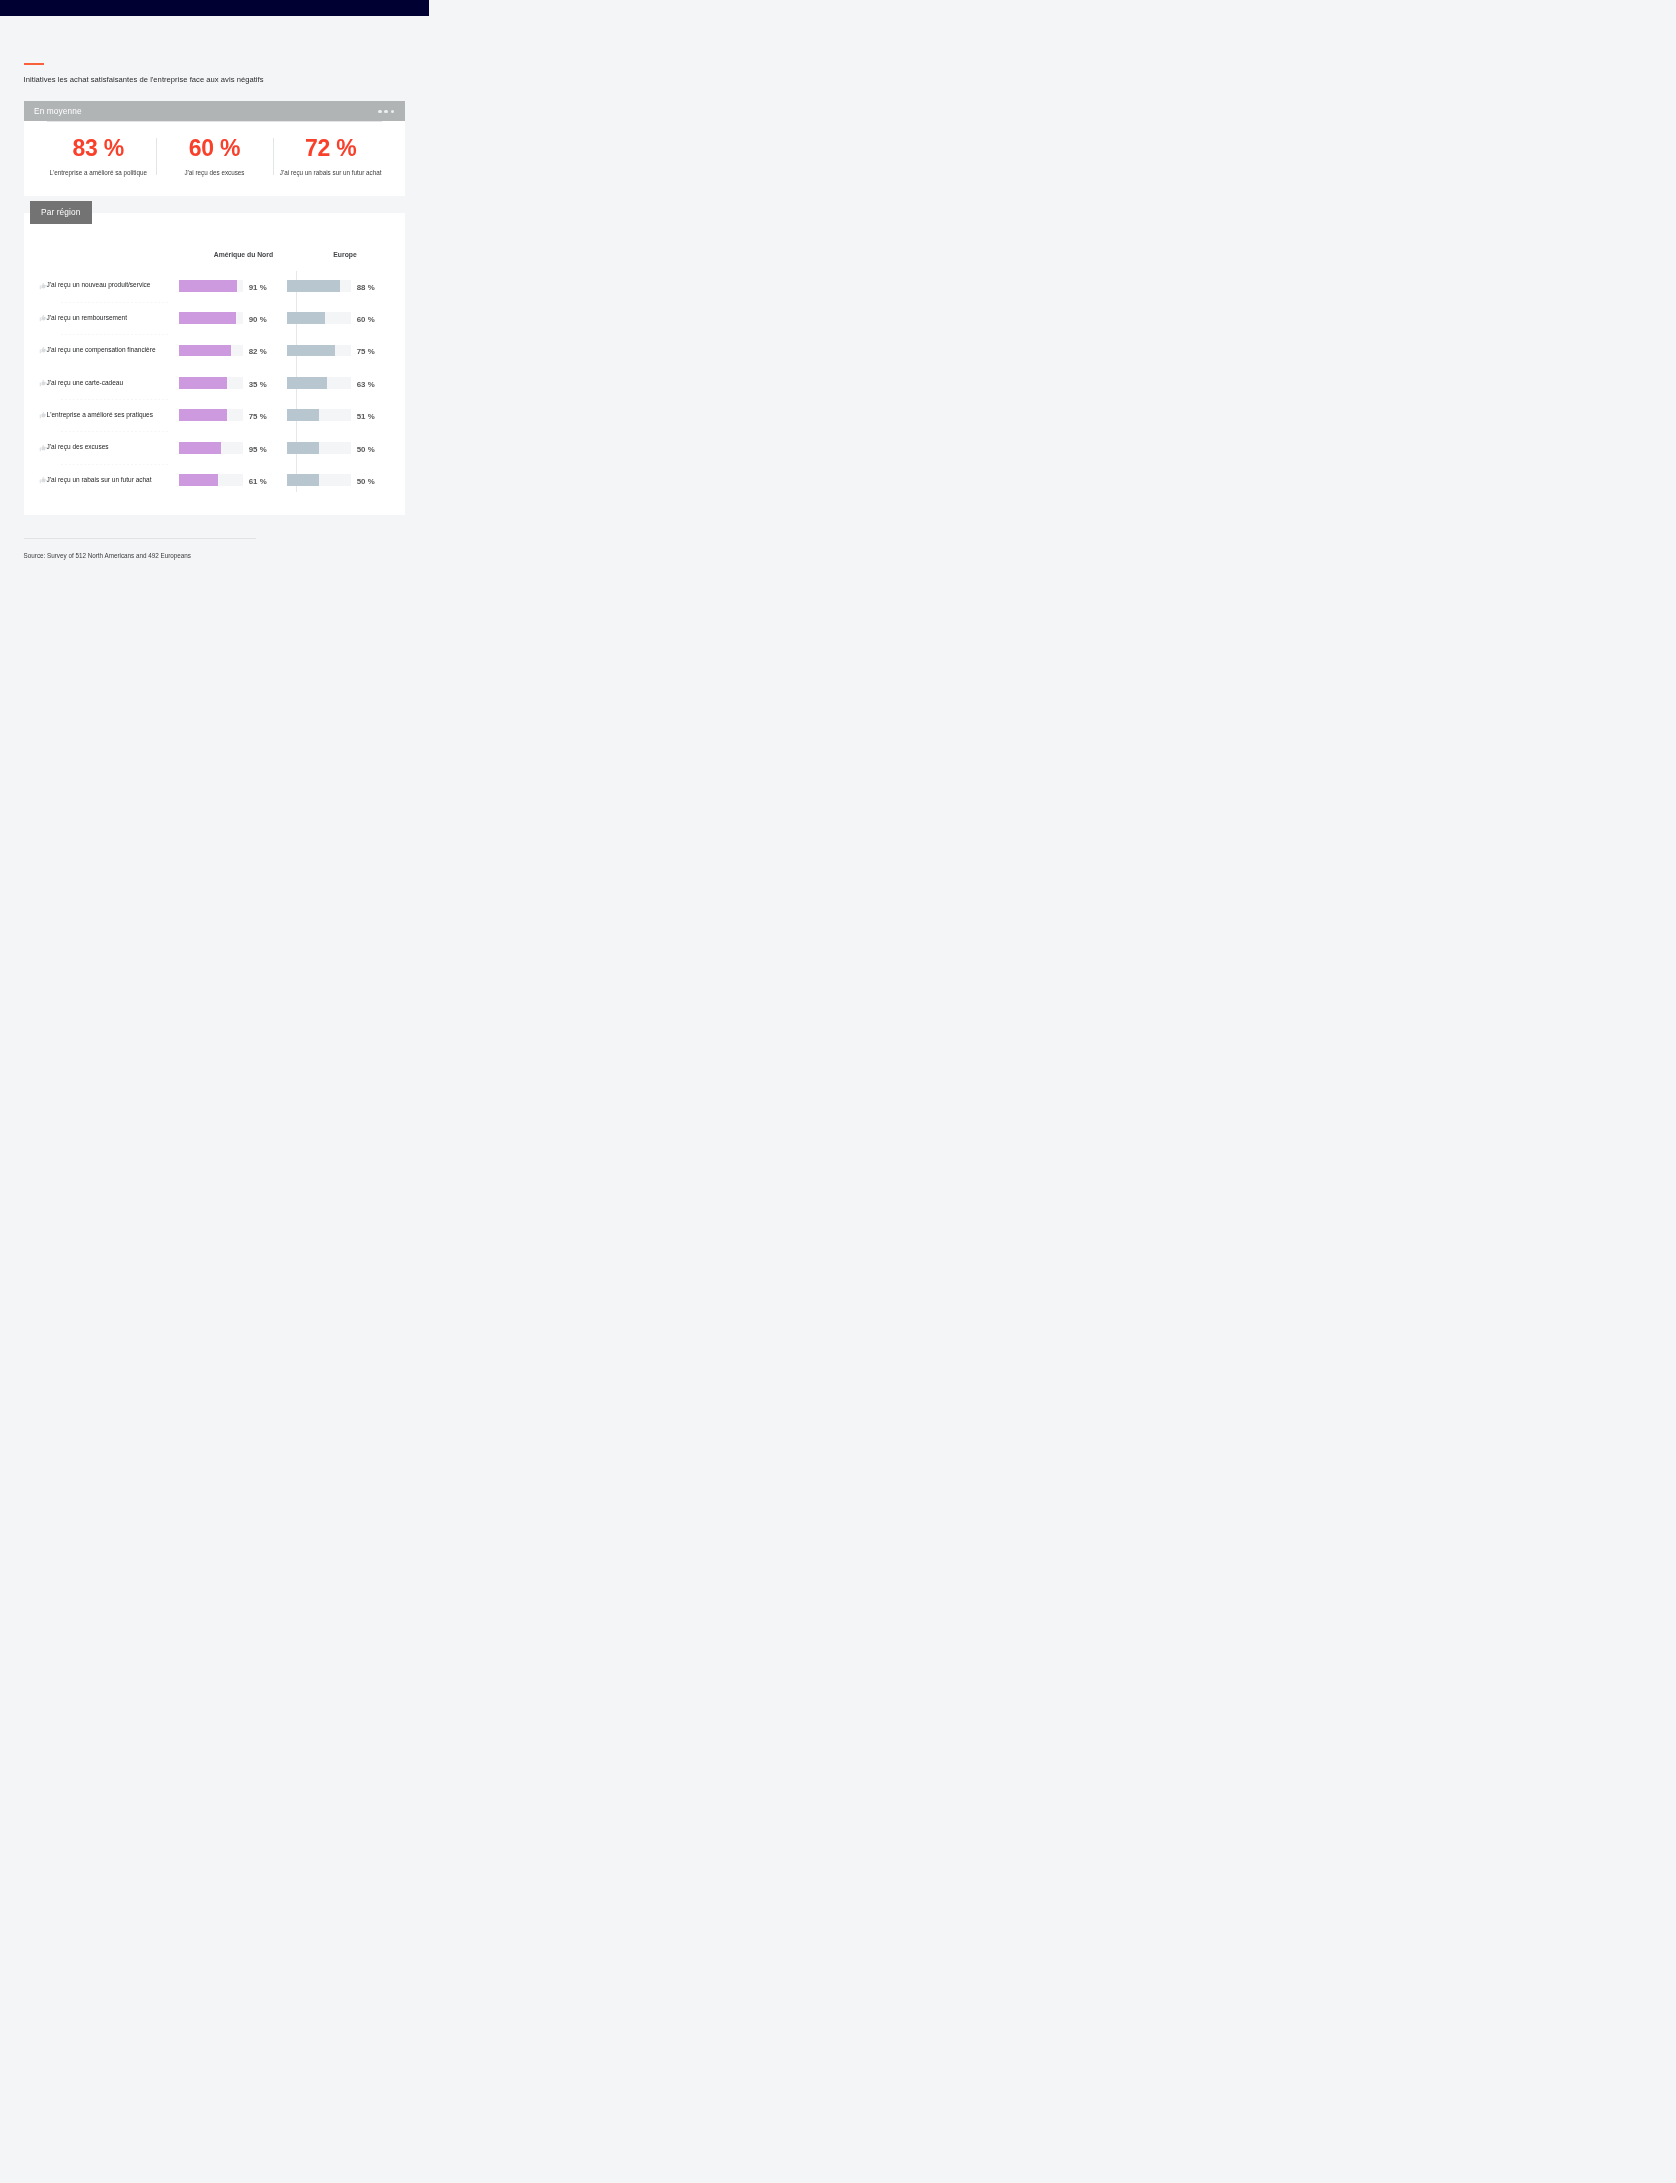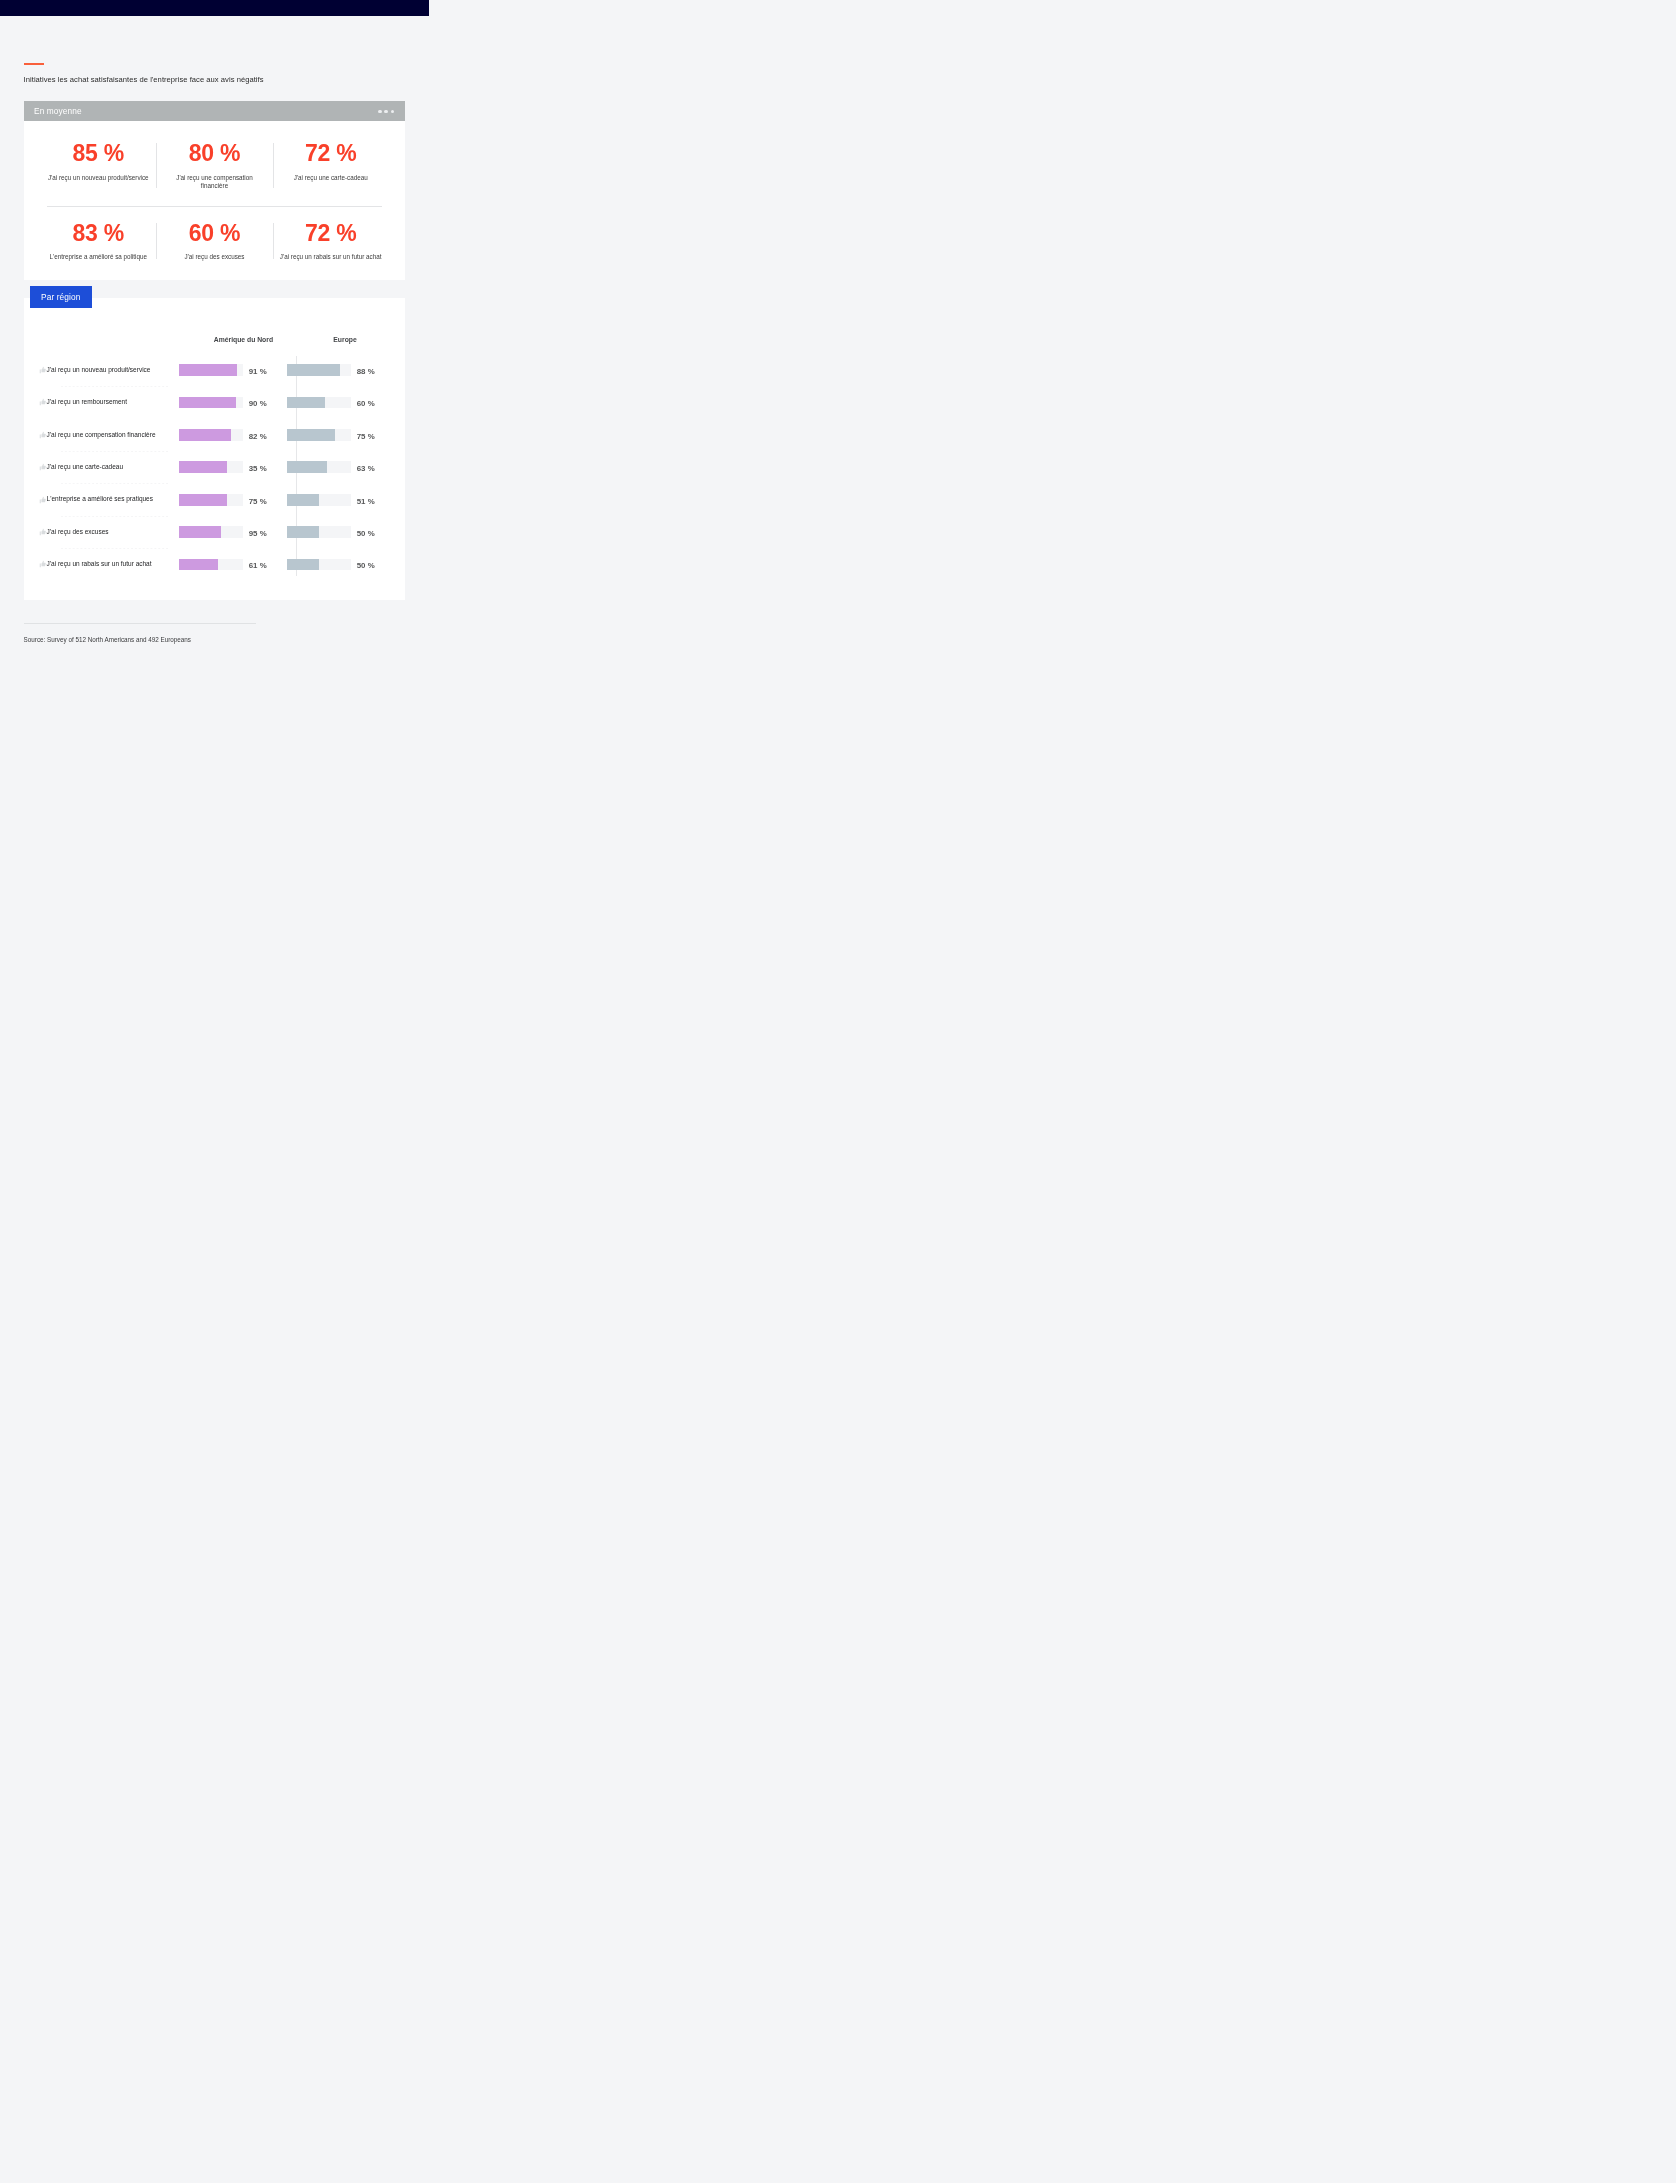--- a/index.html
+++ b/index.html
@@ -132,21 +132,21 @@
     margin: 17.5px 23.6px 0 23.6px;
     position: relative;
     background: #ffffff;
     padding-bottom: 19px;
   }
 
   .region-tab {
     position: absolute;
     top: -12.2px;
     left: 6.1px;
-    background: #1d4ed8;
+    background: #737373;
     color: #fff;
     font-size: 8.3px;
     padding: 6.1px 11.4px 6.5px 11.4px;
     letter-spacing: 0.1px;
   }
 
   .region-body { padding: 38px 0 0 0; }
 
   .col-headers {
     display: flex;
@@ -267,34 +267,20 @@
     <div class="avg-head">
       <span class="avg-head-title">En moyenne</span>
       <span class="ellipsis-icon">
         <i></i>
         <i></i>
         <i></i>
       </span>
     </div>
 
     <div class="avg-grid">
-      <div class="stat-row row-1">
-        <div class="stat">
-          <div class="stat-value">85 %</div>
-          <div class="stat-label">J'ai reçu un nouveau produit/service</div>
-        </div>
-        <div class="stat">
-          <div class="stat-value">80 %</div>
-          <div class="stat-label">J'ai reçu une compensation financière</div>
-        </div>
-        <div class="stat">
-          <div class="stat-value">72 %</div>
-          <div class="stat-label">J'ai reçu une carte-cadeau</div>
-        </div>
-      </div>
 
       <div class="row-divider" style="width:calc(100% - 45px);"></div>
 
       <div class="stat-row row-2">
         <div class="stat">
           <div class="stat-value">83 %</div>
           <div class="stat-label">L'entreprise a amélioré sa politique</div>
         </div>
         <div class="stat">
           <div class="stat-value">60 %</div>

